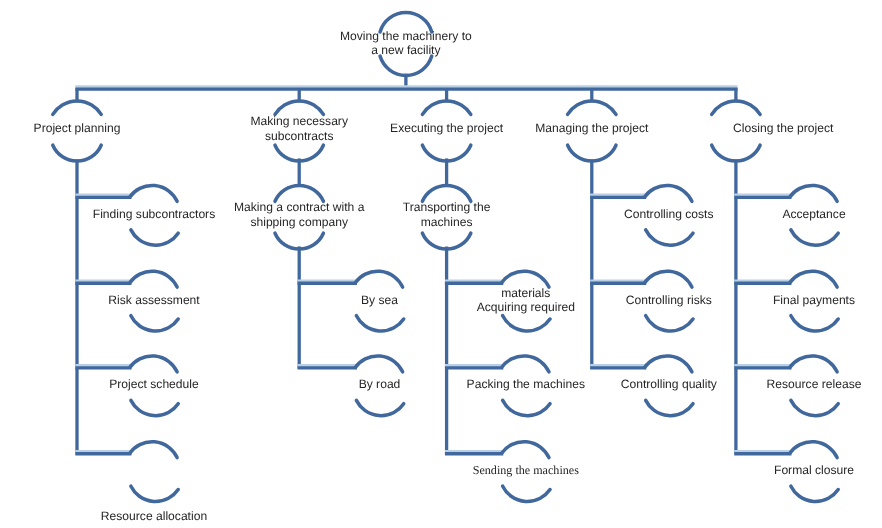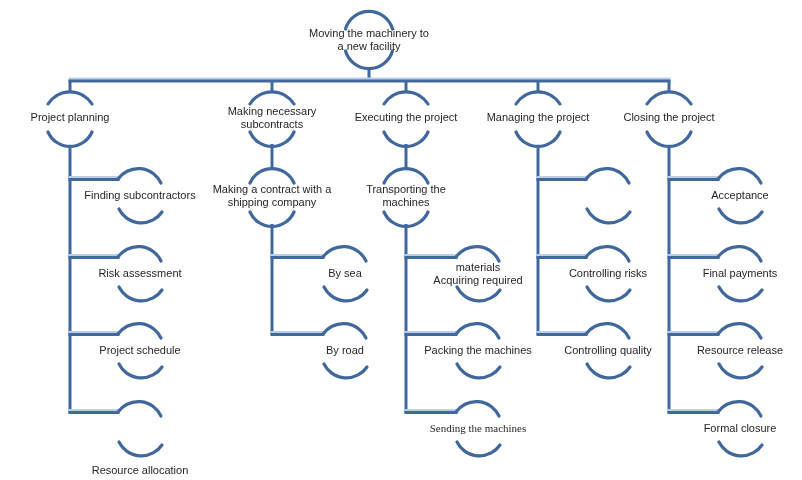--- a/index.html
+++ b/index.html
@@ -148,21 +148,21 @@
   <div class="node" style="left:192px;top:105px;">
     <div class="nl">Making necessary</div>
     <div class="nl">subcontracts</div>
   </div>
   <div class="node" style="left:326px;top:111px;">
     <div class="nl">Executing the project</div>
   </div>
   <div class="node" style="left:458px;top:111px;">
     <div class="nl">Managing the project</div>
   </div>
-  <div class="node" style="left:589px;top:111px;">
+  <div class="node" style="left:589px;top:111px;padding-left:43px;">
     <div class="nl">Closing the project</div>
   </div>
 
   <div class="node" style="left:192px;top:183px;">
     <div class="nl">Making a contract with a</div>
     <div class="nl">shipping company</div>
   </div>
   <div class="node" style="left:326px;top:183px;">
     <div class="nl">Transporting the</div>
     <div class="nl">machines</div>
@@ -192,20 +192,23 @@
     <div class="nl">materials</div>
     <div class="nl">Acquiring required</div>
   </div>
   <div class="node" style="left:398px;top:344px;">
     <div class="nl">Packing the machines</div>
   </div>
   <div class="node" style="left:398px;top:422px;font-family:Liberation Serif, serif;">
     <div class="nl">Sending the machines</div>
   </div>
 
+  <div class="node" style="left:528px;top:189px;">
+    <div class="nl">Controlling costs</div>
+  </div>
   <div class="node" style="left:528px;top:267px;">
     <div class="nl">Controlling risks</div>
   </div>
   <div class="node" style="left:528px;top:344px;text-align:center;">
     <div class="nl">Controlling quality</div>
   </div>
 
   <div class="node" style="left:660px;top:189px;">
     <div class="nl">Acceptance</div>
   </div>

